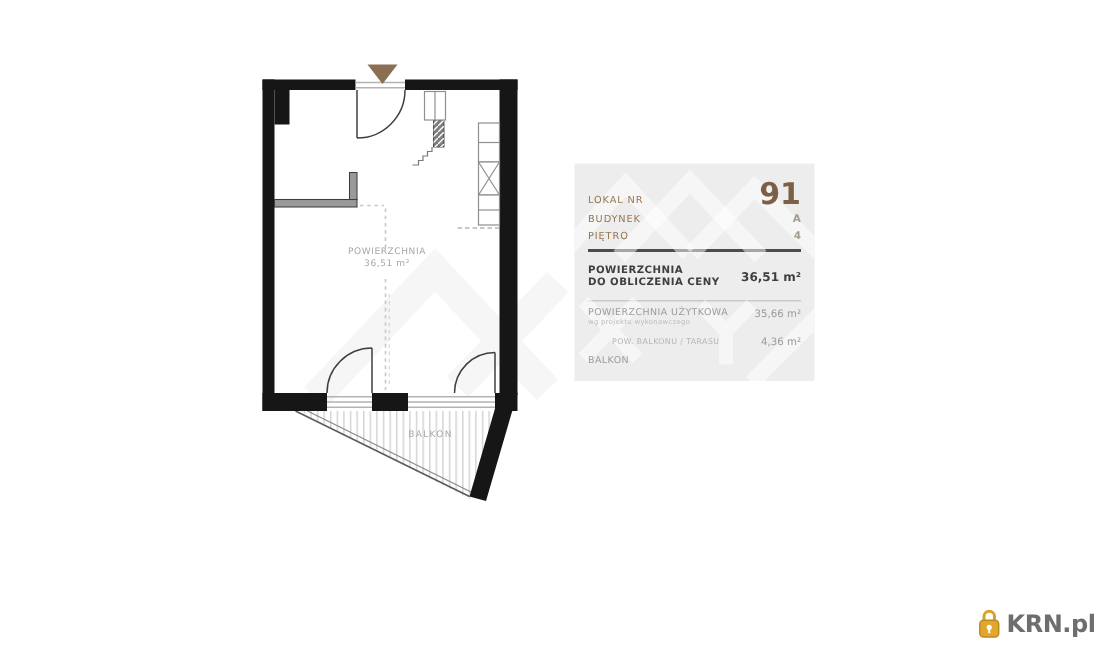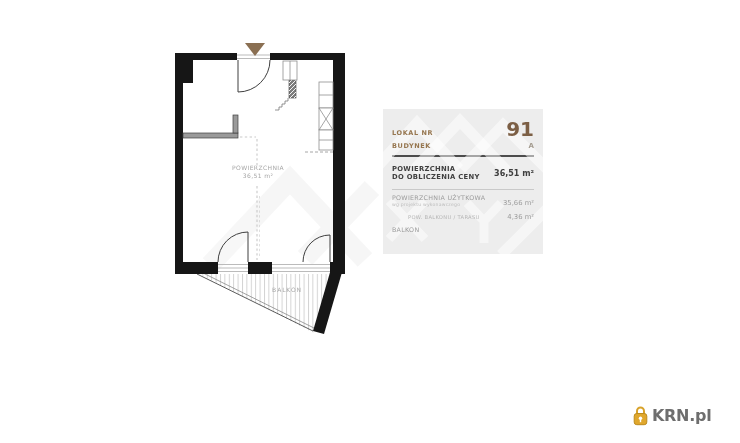--- a/index.html
+++ b/index.html
@@ -19,42 +19,42 @@
     font-size:6px;letter-spacing:.9px;font-weight:500;
   }
   
   .panel{
     position:absolute;left:383px;top:109px;width:160px;height:145px;
     background:#ededed;overflow:hidden;box-sizing:border-box;
     padding:5px 9px 0 9px;
   }
   .panel-wm{position:absolute;left:0;top:0;pointer-events:none;}
   .p-row{position:relative;display:flex;justify-content:space-between;align-items:center;}
-  .p-label{font-size:6.5px;font-weight:700;letter-spacing:.6px;}
+  .p-label{font-size:6.5px;font-weight:400;letter-spacing:.6px;}
   .accent{color:#96764f;}
   .p-unit{align-items:flex-end;height:26px;}
   .p-unit .p-label{padding-bottom:3px;}
   .p-big{font-size:20px;font-weight:700;line-height:22px;color:#7c5f45;}
   .p-val{font-size:7px;font-weight:700;color:#a49c90;}
   .p-meta{height:11px;}
   .divider-dark{border:none;border-top:2px solid #4c4c4c;margin:4px 0 4px 0;}
   .divider-light{border:none;border-top:1px solid #c9c9c9;margin:4px 0 4px 0;}
   .p-price{height:24px;}
   .p-price-label div{font-size:6.8px;font-weight:700;line-height:8.5px;letter-spacing:.3px;color:#3f3f3f;}
   .p-price-val{font-size:8px;font-weight:700;color:#3f3f3f;}
-  .p-area{align-items:flex-end;margin-top:2px;}
+  .p-area{align-items:flex-start;margin-top:2px;}
   .p-area-label{font-size:6.3px;letter-spacing:.3px;color:#9b9b9b;font-weight:500;}
   .p-note{font-size:4.6px;color:#bcbcbc;margin-top:1px;letter-spacing:.2px;}
   .p-sub{font-size:5.2px;color:#b5b5b5;letter-spacing:.3px;}
   .p-area-val{font-size:6.8px;color:#9b9b9b;font-weight:500;}
   .p-mt{margin-top:6px;padding-left:16px;}
   .p-mt2{margin-top:5px;}
   
   .krn{
-    position:absolute;left:631px;top:405px;display:flex;align-items:center;gap:2px;
+    position:absolute;left:650px;top:405px;display:flex;align-items:center;gap:2px;
   }
   .krn-text{font-size:16px;font-weight:700;color:#6e6e6e;letter-spacing:-.3px;}
 </style>
 </head>
 <body>
 
 <div class="card">
 
   <svg class="abs" width="740" height="443" viewBox="0 0 740 443" style="left:0;top:0;">
     <defs>
@@ -157,20 +157,24 @@
     </svg>
 
     <div class="p-row p-unit">
       <span class="p-label accent">LOKAL NR</span>
       <span class="p-big">91</span>
     </div>
     <div class="p-row p-meta">
       <span class="p-label accent">BUDYNEK</span>
       <span class="p-val">A</span>
     </div>
+    <div class="p-row p-meta">
+      <span class="p-label accent">PIĘTRO</span>
+      <span class="p-val">4</span>
+    </div>
 
     <hr class="divider-dark">
 
     <div class="p-row p-price">
       <div class="p-price-label">
         <div>POWIERZCHNIA</div>
         <div>DO OBLICZENIA CENY</div>
       </div>
       <span class="p-price-val">36,51 m²</span>
     </div>

